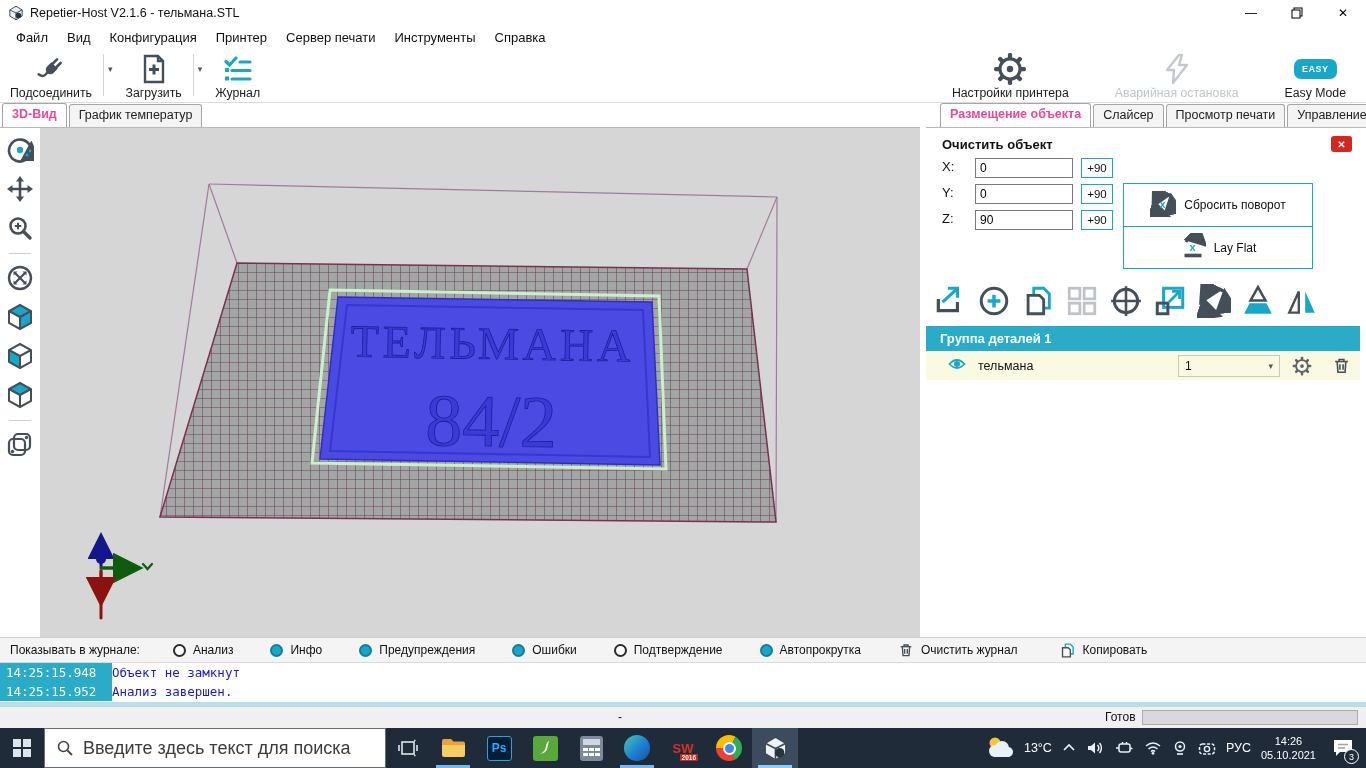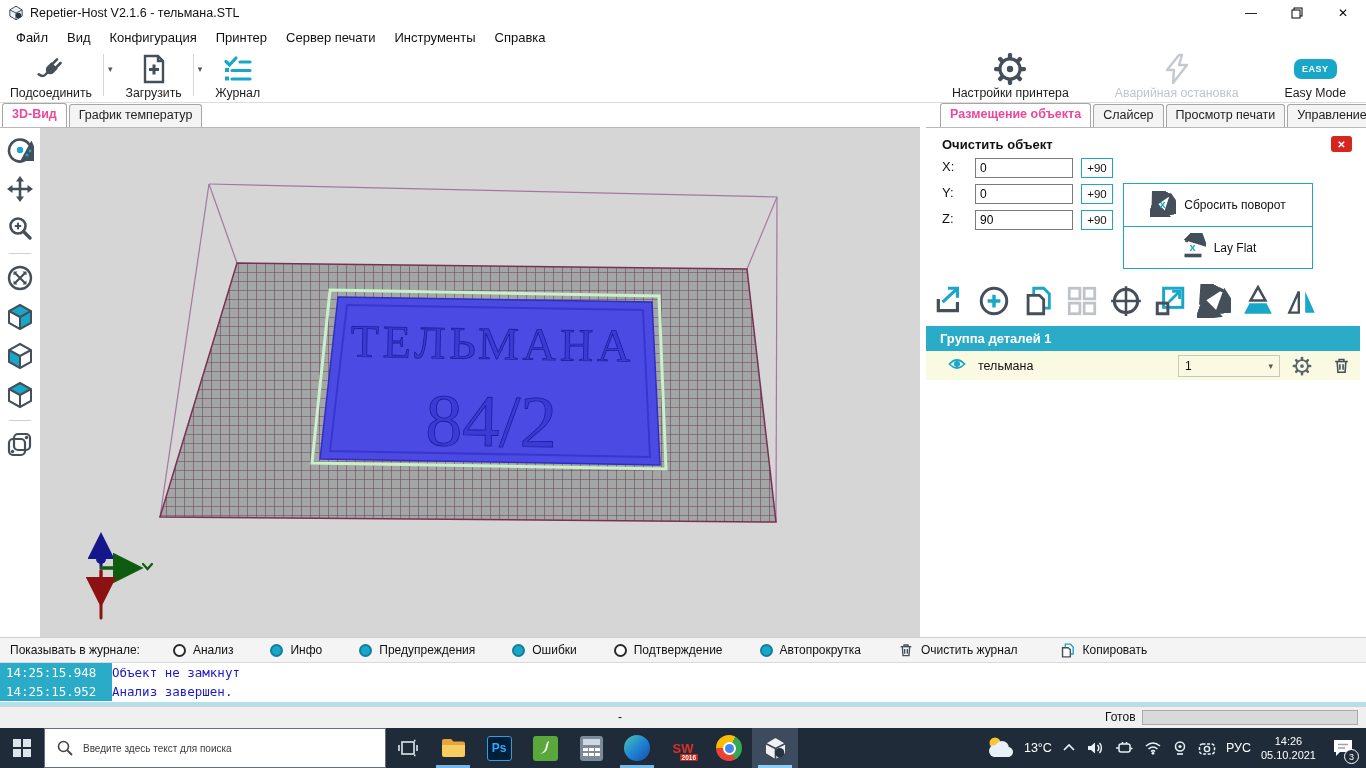--- a/index.html
+++ b/index.html
@@ -80,21 +80,21 @@
   
   .statusbar { position:absolute; top:706px; left:0; right:0; height:22px; background:#f0f0f0; border-top:1px solid #d2d2d2; font-size:12px; }
   .sb-left { position:absolute; left:8px; top:3px;margin-top:24px; }
   .sb-center { position:absolute; left:618px; top:3px; }
   .sb-ready { position:absolute; left:1105px; top:3px; }
   .sb-progress { position:absolute; left:1142px; top:3px; width:216px; height:15px; background:#d9d9d9; border:1px solid #ababab; }
 
   
   .taskbar { position:absolute; top:728px; left:0; right:0; height:40px; background:#1f2b39; display:flex; align-items:center; color:#fff; }
   .tb-start { width:44px; height:40px; display:flex; align-items:center; justify-content:center; }
-  .tb-search { width:342px; height:40px; background:#fff; border:1px solid #66707a; display:flex; align-items:center; gap:10px; padding-left:12px; color:#3c3c3c; font-size:10px; }
+  .tb-search { width:342px; height:40px; background:#fff; border:1px solid #66707a; display:flex; align-items:center; gap:10px; padding-left:12px; color:#3c3c3c; font-size:18px; }
   .tb-taskview { width:44px; height:40px; display:flex; align-items:center; justify-content:center; }
   .tb-app { width:46px; height:40px; display:flex; align-items:center; justify-content:center; position:relative; }
   .tb-app.active { background:#3c4b5d; }
   .runline { position:absolute; bottom:0; left:6px; right:6px; height:3px; background:#76b9e8; }
   .tb-app.active .runline { background:#8ecdf5; }
   .tray { margin-left:auto; display:flex; align-items:center; gap:10px; padding-right:6px; font-size:12.5px; }
   .tray-ic { display:flex; align-items:center; justify-content:center; }
   .clock { text-align:center; font-size:11px; line-height:1.3; }
   .notif { position:relative; width:34px; height:40px; display:flex; align-items:center; justify-content:center; }
   .notif-badge { position:absolute; right:1px; bottom:4px; width:15px; height:15px; border-radius:50%; background:#1f2b39; border:1.5px solid #fff; color:#fff; font-size:9px; display:flex; align-items:center; justify-content:center; }

